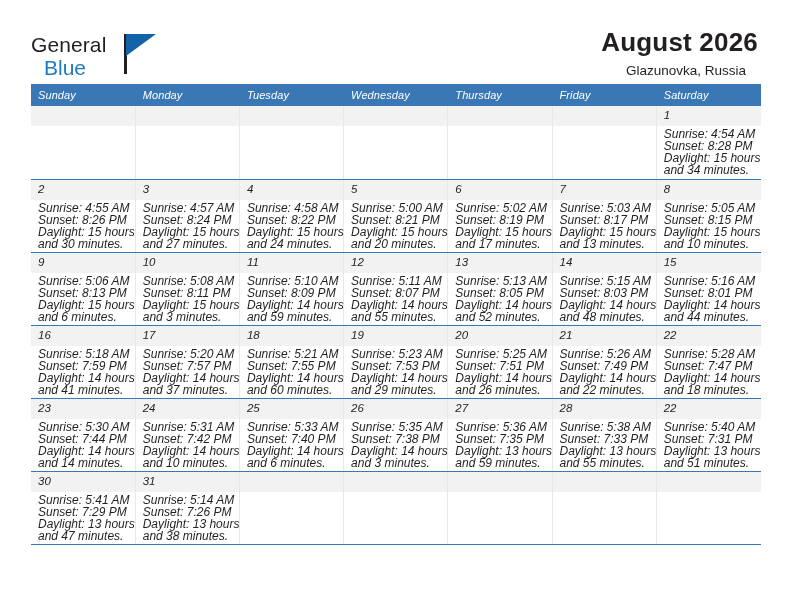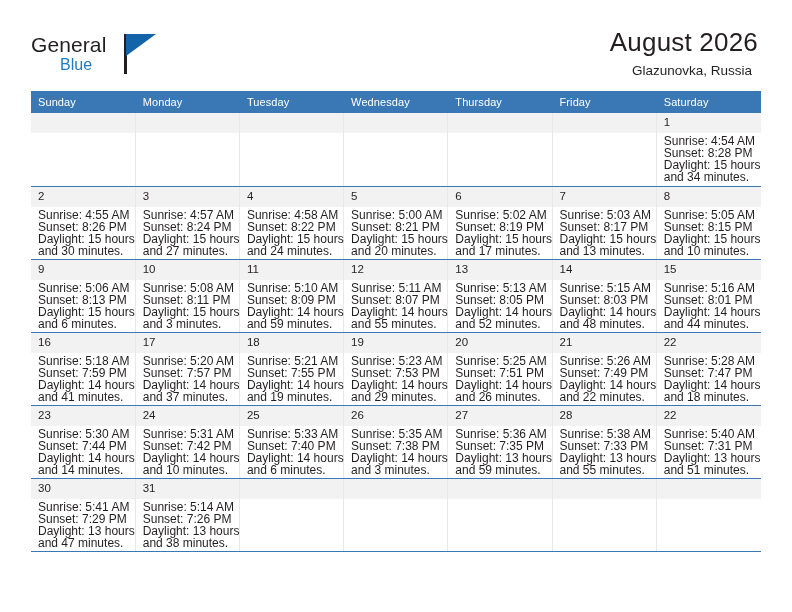--- a/index.html
+++ b/index.html
@@ -37,26 +37,26 @@
     box-sizing: border-box;
   }
   .brand-general {
     font-size: 21px;
     letter-spacing: .1px;
     color: #231f20;
     line-height: 1;
     display: block;
   }
   .brand-blue {
-    font-size: 16px;
+    font-size: 21px;
     color: #1f7bc1;
     line-height: 1;
     display: block;
     margin-top: 2px;
-    margin-left: 29px;
+    margin-left: 13px;
   }
   .brand-triangle {
     position: absolute;
     left: 95px;
     top: 6px;
     width: 0;
     height: 0;
     border-left: 30px solid #1263a8;
     border-bottom: 22px solid transparent;
   }
@@ -67,39 +67,40 @@
     width: 3px;
     height: 40px;
     background: #231f20;
   }
   .title-block {
     text-align: right;
     padding-top: 0;
   }
   .cal-title {
     font-size: 26px;
-    font-weight: normal;
+    font-weight: bold;
     color: #231f20;
     line-height: 1.1;
     margin: 0;
     letter-spacing: .2px;
   }
   .cal-subtitle {
     font-size: 13.5px;
     color: #231f20;
-    margin: 7px 6px 0 0;
+    margin: 7px 12px 0 0;
     line-height: 1.1;
   }
 
   
   .calendar {
-    margin: 7px 31px 0 31px;
+    margin: 0 31px 0 31px;
     border-collapse: collapse;
     table-layout: fixed;
     width: 730px;
+    font-style: italic;
   }
   .calendar th {
     background: #3a78b5;
     color: #ffffff;
     font-weight: normal;
     font-size: 11px;
     text-align: left;
     padding: 5px 0 5px 7px;
     border-right: 1px solid #3a78b5;
     letter-spacing: .1px;
@@ -343,21 +344,21 @@
               <div>Daylight: 14 hours</div>
               <div>and 37 minutes.</div>
             </div>
           </td>
           <td>
             <div class="daynum">18</div>
             <div class="info">
               <div>Sunrise: 5:21 AM</div>
               <div>Sunset: 7:55 PM</div>
               <div>Daylight: 14 hours</div>
-              <div>and 19 minutes.</div>
+              <div>and 60 minutes.</div>
             </div>
           </td>
           <td>
             <div class="daynum">19</div>
             <div class="info">
               <div>Sunrise: 5:23 AM</div>
               <div>Sunset: 7:53 PM</div>
               <div>Daylight: 14 hours</div>
               <div>and 29 minutes.</div>
             </div>

